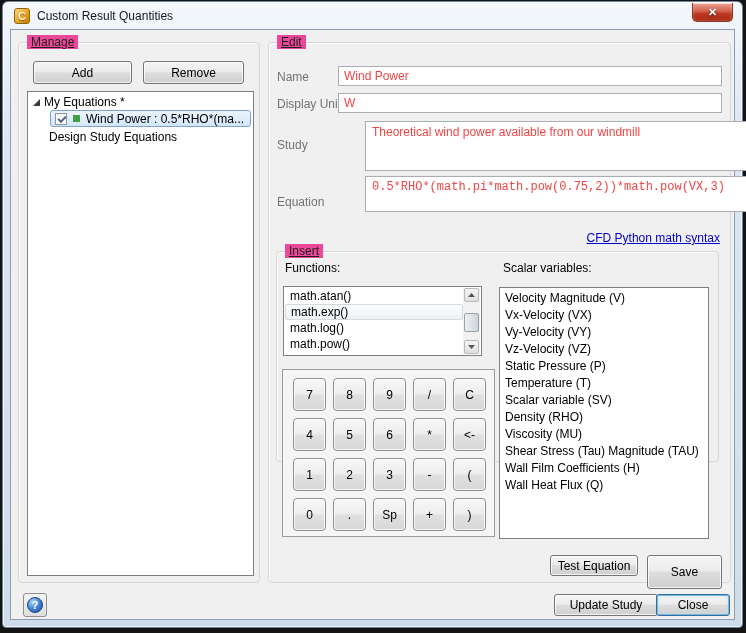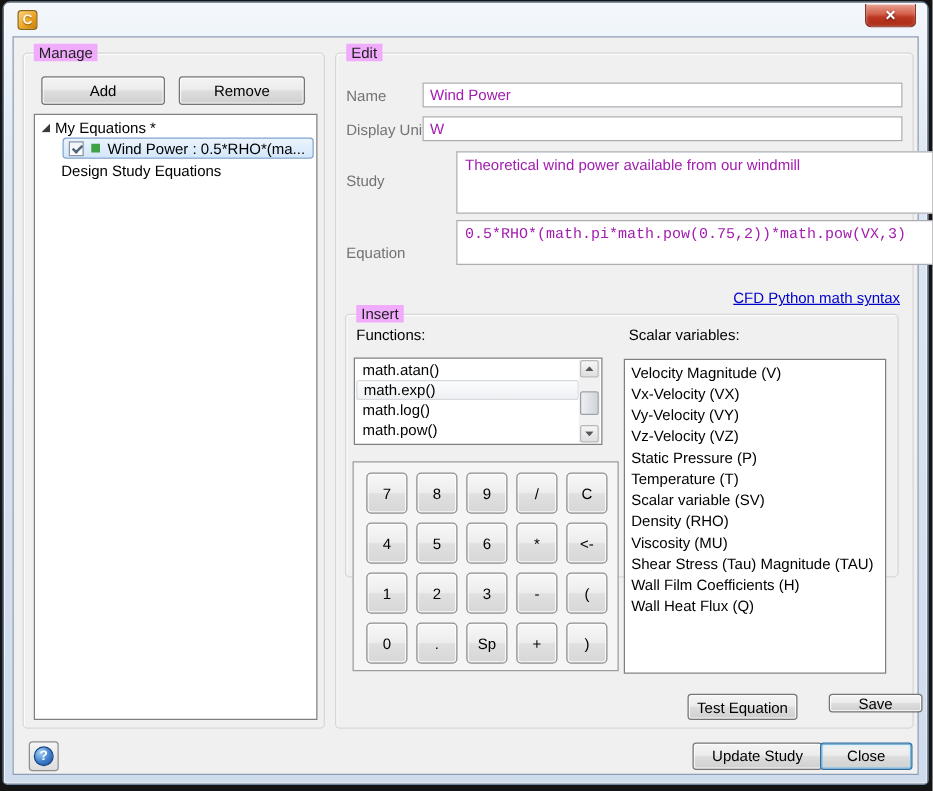--- a/index.html
+++ b/index.html
@@ -33,21 +33,21 @@
   }
   .client {
     position:absolute; left:7px; top:27px; width:725px; height:591px;
     background:#f0f0f0; border:1px solid #8d9db4;
   }
   .group {
     position:absolute; border:1px solid #d7d7d7; border-radius:4px;
     box-shadow: inset 1px 1px 0 rgba(255,255,255,.85);
   }
   .group-label {
-    position:absolute; top:-8px; left:8px; background:#f0abfc; padding:0 4px; color:#1f1f1f;
+    position:absolute; top:-8px; left:8px; background:#ec4899; padding:0 4px; color:#1f1f1f;text-decoration:underline;
   }
   .btn {
     position:absolute; display:flex; align-items:center; justify-content:center;
     border:1px solid #757575; border-radius:3px; color:#000;
     background:linear-gradient(#f4f4f4, #ececec 45%, #dddddd 52%, #cfcfcf);
     box-shadow: inset 0 0 0 1px rgba(255,255,255,.75);
     cursor:default; font-size:12px;
   }
   .btn-default {
     border-color:#2f6fa3;
@@ -74,21 +74,21 @@
   .cbx::after {
     content:""; position:absolute; left:2px; top:2px; width:6px; height:3px;
     border-left:2px solid #51637c; border-bottom:2px solid #51637c; transform:rotate(-45deg);
   }
   .green-dot { width:7px; height:7px; background:#3fa244; flex:0 0 auto; }
   .tree-design { padding-left:21px; }
   
   .field-label { position:absolute; left:8px; color:#737373; }
   .tb {
     position:absolute; border:1px solid #abadb3; background:#fff; padding:2px 5px;
-    font-family:"Liberation Sans", sans-serif; font-size:12px; color:#a21caf; outline:none;
+    font-family:"Liberation Sans", sans-serif; font-size:12px; color:#ef4444; outline:none;
   }
   textarea.tb { resize:none; padding:3px 6px;margin-left:27px; }
   .mono { font-family:"Liberation Mono", monospace; font-size:12px; }
   .link { position:absolute; color:#0000cc; text-decoration:underline; cursor:pointer; }
   
   .list-item { height:16px; line-height:16px; padding:0 5px; white-space:nowrap; }
   .list-item.hovered {
     border:1px solid #d6d9dd; border-radius:2px;
     background:linear-gradient(#fcfdfd,#eef0f3); height:16px; line-height:14px;
   }
@@ -128,20 +128,21 @@
     border:1px solid #17417f; color:#fff; font-weight:bold; font-size:11px;
     display:flex; align-items:center; justify-content:center;
   }
 </style>
 </head>
 <body>
 
 <div class="window">
   <div class="titlebar">
     <div class="app-icon">C</div>
+    <div class="title-text">Custom Result Quantities</div>
   </div>
   <div class="close-btn">
     <span>✕</span>
   </div>
 
   <div class="client">
 
     <div class="group" style="left:7px; top:12px; width:242px; height:541px;">
       <span class="group-label">Manage</span>
       <div class="btn" style="left:14px; top:18px; width:99px; height:23px;">Add</div>
@@ -242,21 +243,21 @@
               <div class="key" style="left: 10px; top: 128px;">0</div>
               <div class="key" style="left: 50px; top: 128px;">.</div>
               <div class="key" style="left: 90px; top: 128px; text-align: right;">Sp</div>
               <div class="key" style="left: 130px; top: 128px;">+</div>
               <div class="key" style="left: 170px; top: 128px;">)</div>
             </div>
         </div>
       </div>
 
       <div class="btn" style="left:281px; top:512px; width:88px; height:21px;">Test Equation</div>
-      <div class="btn" style="left:378px; top:512px; width:75px; height:15px;margin-left:16px;">Save</div>
+      <div class="btn" style="left:378px; top:512px; width:75px; height:34px;">Save</div>
     </div>
 
     <div class="help-btn">
       <span class="help-glyph">?</span>
     </div>
     <div class="btn" style="left:543px; top:564px; width:104px; height:22px;">Update Study</div>
     <div class="btn btn-default" style="left:645px; top:564px; width:74px; height:22px;">Close</div>
   </div>
 </div>
 

